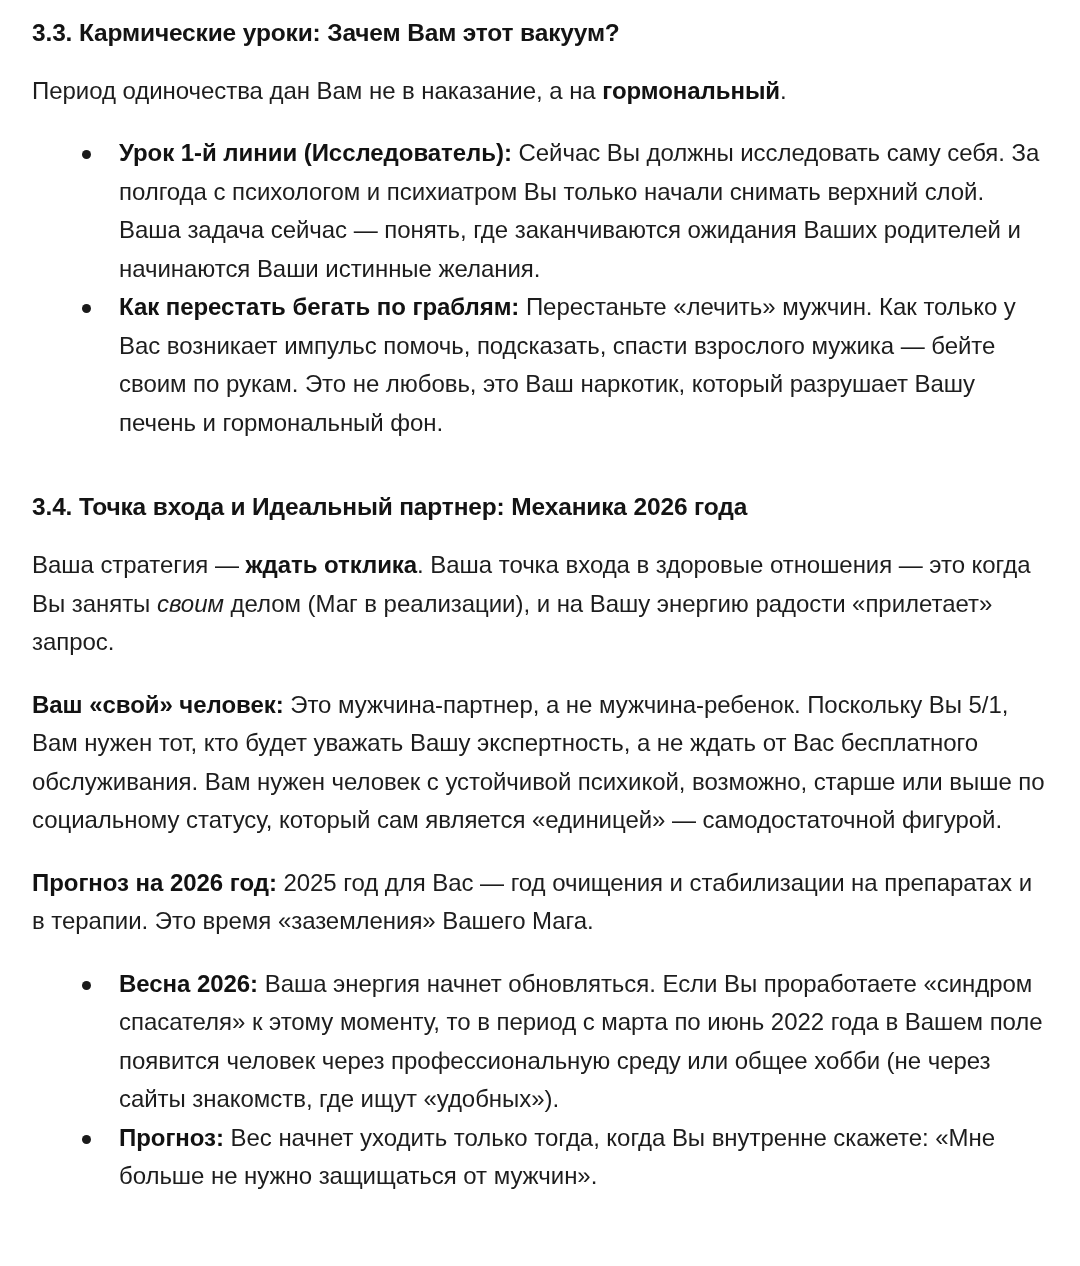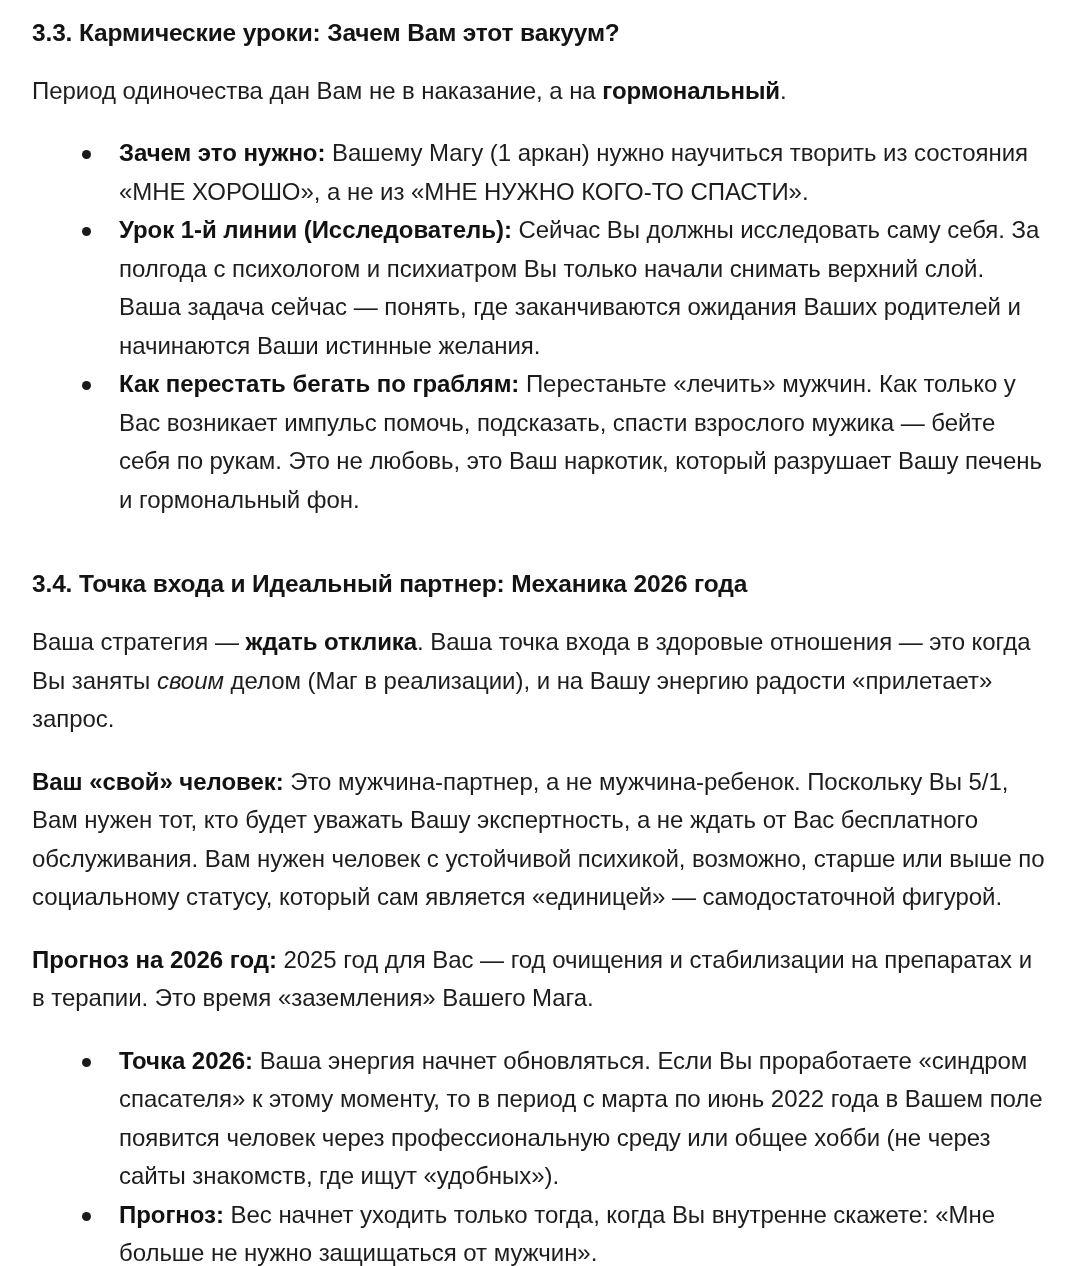--- a/index.html
+++ b/index.html
@@ -76,23 +76,22 @@
 
   <h2 class="section-heading">3.3. Кармические уроки: Зачем Вам этот вакуум?</h2>
 
   <div class="gap-heading-to-para"></div>
 
   <p class="body-para"><span>Период одиночества дан Вам не в наказание, а на </span><b>гормональный</b><span>.</span></p>
 
   <div class="gap-para-to-list"></div>
 
   <ul class="bullets">
-    <li><b>Зачем это нужно:</b><span> Вашему Магу (1 аркан) нужно научиться творить из состояния «МНЕ ХОРОШО», а не из «МНЕ НУЖНО КОГО-ТО СПАСТИ».</span></li>
     <li><b>Урок 1-й линии (Исследователь):</b><span> Сейчас Вы должны исследовать саму себя. За полгода с психологом и психиатром Вы только начали снимать верхний слой. Ваша задача сейчас — понять, где заканчиваются ожидания Ваших родителей и начинаются Ваши истинные желания.</span></li>
-    <li><b>Как перестать бегать по граблям:</b><span> Перестаньте «лечить» мужчин. Как только у Вас возникает импульс помочь, подсказать, спасти взрослого мужика — бейте себя по рукам. Это не любовь, это Ваш наркотик, который разрушает Вашу печень и гормональный фон.</span></li>
+    <li><b>Как перестать бегать по граблям:</b><span> Перестаньте «лечить» мужчин. Как только у Вас возникает импульс помочь, подсказать, спасти взрослого мужика — бейте своим по рукам. Это не любовь, это Ваш наркотик, который разрушает Вашу печень и гормональный фон.</span></li>
   </ul>
 
   <div class="gap-list-to-heading"></div>
 
   <h2 class="section-heading">3.4. Точка входа и Идеальный партнер: Механика 2026 года</h2>
 
   <div class="gap-heading-to-para"></div>
 
   <p class="body-para"><span>Ваша стратегия — </span><b>ждать отклика</b><span>. Ваша точка входа в здоровые отношения — это когда Вы заняты </span><i>своим</i><span> делом (Маг в реализации), и на Вашу энергию радости «прилетает» запрос.</span></p>
 
@@ -100,17 +99,17 @@
 
   <p class="body-para"><b>Ваш «свой» человек:</b><span> Это мужчина-партнер, а не мужчина-ребенок. Поскольку Вы 5/1, Вам нужен тот, кто будет уважать Вашу экспертность, а не ждать от Вас бесплатного обслуживания. Вам нужен человек с устойчивой психикой, возможно, старше или выше по социальному статусу, который сам является «единицей» — самодостаточной фигурой.</span></p>
 
   <div class="gap-para-gap"></div>
 
   <p class="body-para"><b>Прогноз на 2026 год:</b><span> 2025 год для Вас — год очищения и стабилизации на препаратах и в терапии. Это время «заземления» Вашего Мага.</span></p>
 
   <div class="gap-para-to-list"></div>
 
   <ul class="bullets">
-    <li><b>Точка 2026:</b><span> Ваша энергия начнет обновляться. Если Вы проработаете «синдром спасателя» к этому моменту, то в период с марта по июнь 2022 года в Вашем поле появится человек через профессиональную среду или общее хобби (не через сайты знакомств, где ищут «удобных»).</span></li>
+    <li><b>Весна 2026:</b><span> Ваша энергия начнет обновляться. Если Вы проработаете «синдром спасателя» к этому моменту, то в период с марта по июнь 2022 года в Вашем поле появится человек через профессиональную среду или общее хобби (не через сайты знакомств, где ищут «удобных»).</span></li>
     <li><b>Прогноз:</b><span> Вес начнет уходить только тогда, когда Вы внутренне скажете: «Мне больше не нужно защищаться от мужчин».</span></li>
   </ul>
 
 </div>
 
 </body></html>

